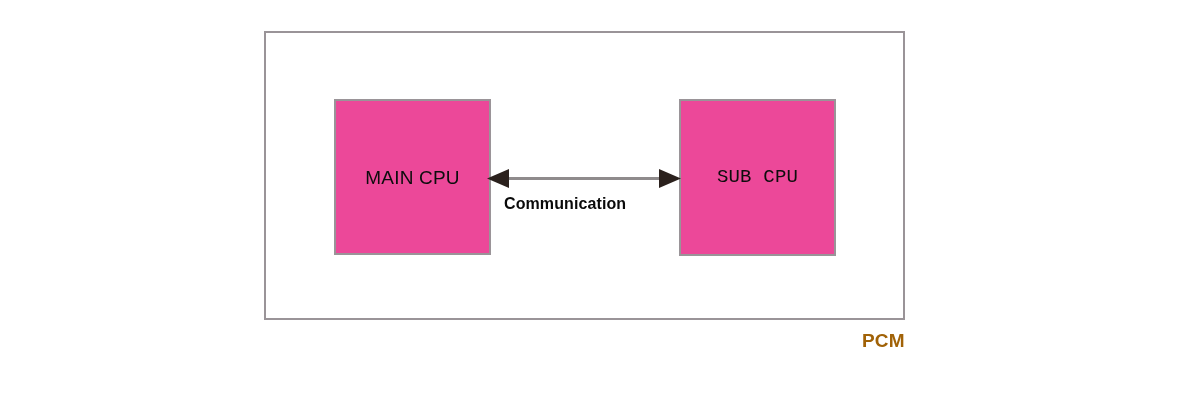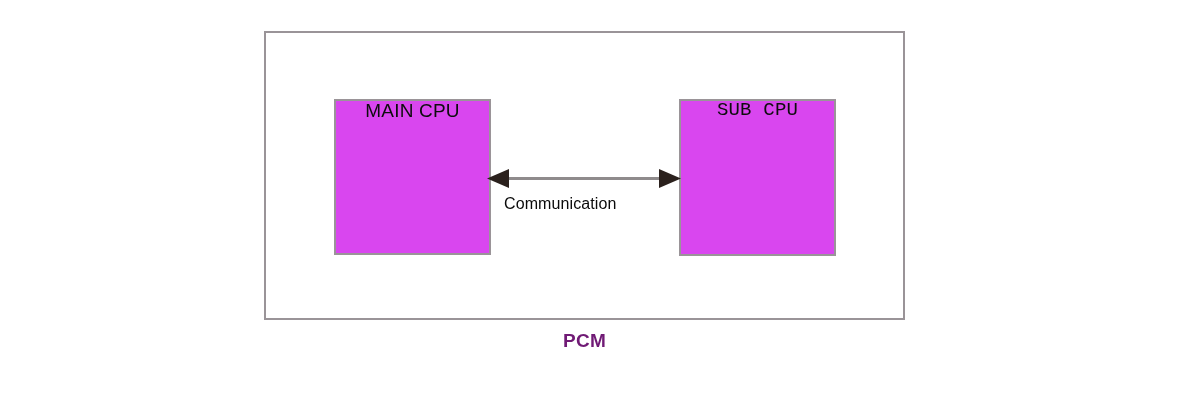--- a/index.html
+++ b/index.html
@@ -29,23 +29,24 @@
     height: 285px;
     border: 2px solid #9a9498;
     background: #ffffff;
     box-sizing: content-box;
   }
 
   
   .cpu-box {
     position: absolute;
     border: 2px solid #9a9498;
-    background: #d946ef;
+    background: #ec4899;
     box-sizing: content-box;
     display: flex;
+    align-items: center;
     justify-content: center;
   }
   .cpu-box.main {
     left: 334px;
     top: 99px;
     width: 153px;
     height: 152px;
   }
   .cpu-box.sub {
     left: 679px;
@@ -73,37 +74,37 @@
     height: 26px;
   }
 
   
   .comm-caption {
     position: absolute;
     left: 504px;
     top: 194px;
     width: 165px;
     font-size: 16px;
-    font-weight: 400;
+    font-weight: 700;
     color: #0a0a0a;
     line-height: 19px;
     letter-spacing: 0.1px;
     user-select: none;
   }
 
   
   .pcm-caption {
     position: absolute;
     left: 264px;
     top: 331px;
     width: 641px;
-    text-align: center;
+    text-align: right;
     font-size: 19px;
     font-weight: 700;
-    color: #701a75;
+    color: #a16207;
     letter-spacing: 0.3px;
     line-height: 1;
     user-select: none;
   }
 </style>
 </head>
 <body>
 
 <div id="canvas">
 

